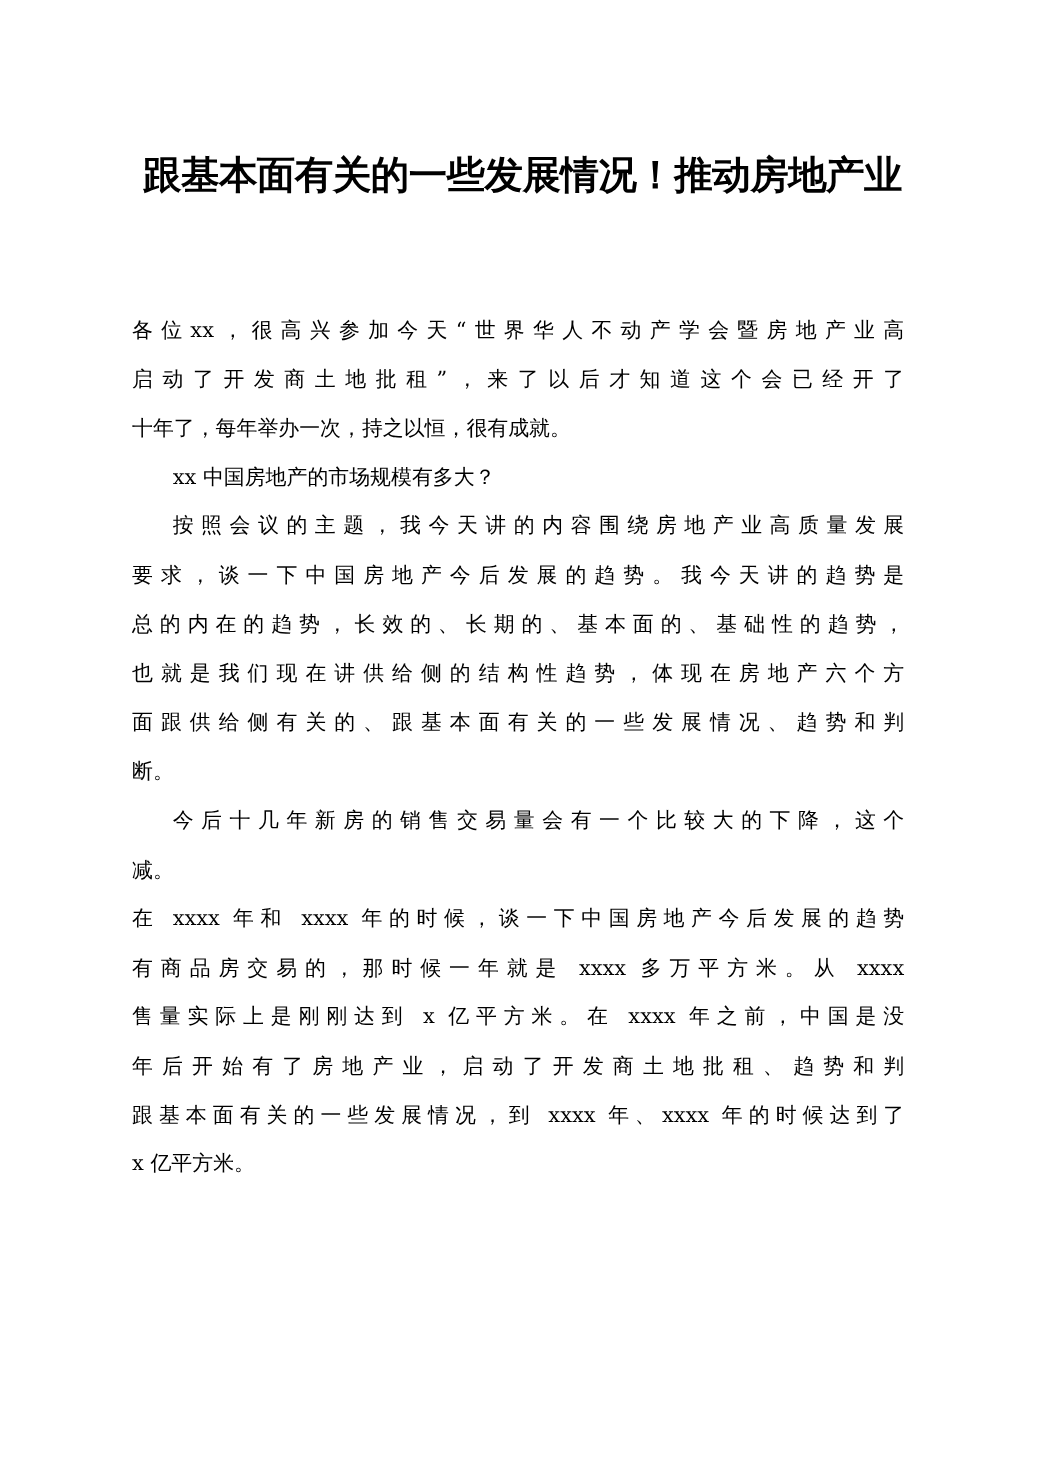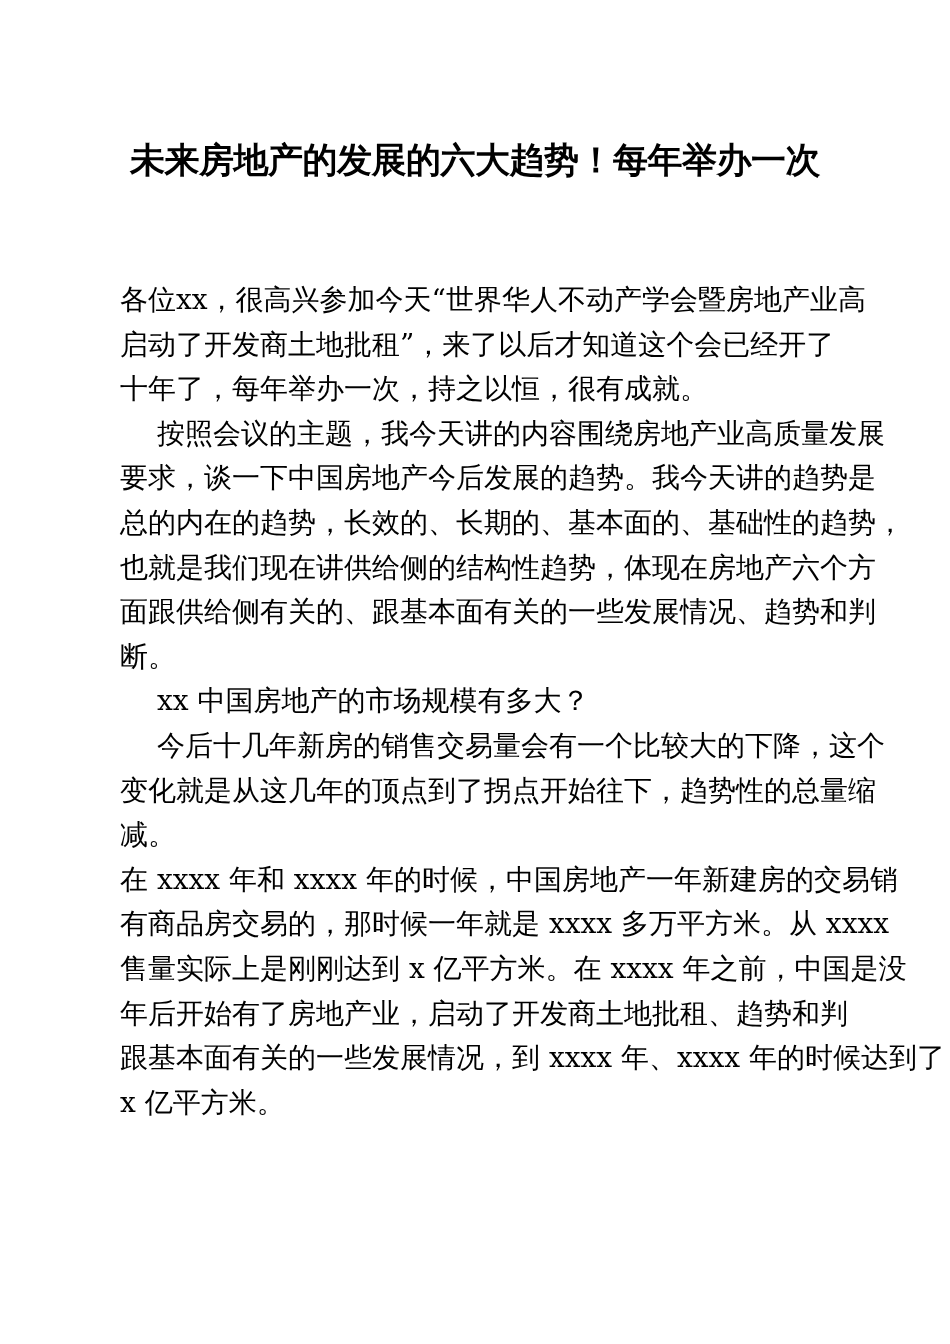--- a/index.html
+++ b/index.html
@@ -37,21 +37,21 @@
     .title-line {
       display: block;
       white-space: nowrap;
     }
     .body {
       position: absolute;
       left: 120px;
       top: 278px;
       width: 710px;
       font-family: "DejaVu Serif", "Liberation Serif", serif;
-      font-size: 28px;
+      font-size: 19px;
       line-height: 44.6px;
     }
     .line {
       display: block;
       white-space: nowrap;
       text-align: justify;
       text-align-last: justify;
       width: 702px;
     }
     .line.last {
@@ -64,52 +64,51 @@
     .para {
       display: block;
     }
   </style>
 </head>
 <body>
 
 <div class="page">
 
   <h1 class="title" style="margin:0;">
-    <span class="title-line">未来房地产的发展的六大趋势！每年举办一次</span>
+    <span class="title-line">跟基本面有关的一些发展情况！推动房地产业</span>
   </h1>
 
   <div class="body">
 
     <div class="para">
       <span class="line">各位xx，很高兴参加今天“世界华人不动产学会暨房地产业高</span>
       <span class="line">启动了开发商土地批租”，来了以后才知道这个会已经开了</span>
       <span class="line last">十年了，每年举办一次，持之以恒，很有成就。</span>
+    </div>
+
+    <div class="para">
+      <span class="line indent last">xx 中国房地产的市场规模有多大？</span>
     </div>
 
     <div class="para">
       <span class="line indent">按照会议的主题，我今天讲的内容围绕房地产业高质量发展</span>
       <span class="line">要求，谈一下中国房地产今后发展的趋势。我今天讲的趋势是</span>
       <span class="line">总的内在的趋势，长效的、长期的、基本面的、基础性的趋势，</span>
       <span class="line">也就是我们现在讲供给侧的结构性趋势，体现在房地产六个方</span>
       <span class="line">面跟供给侧有关的、跟基本面有关的一些发展情况、趋势和判</span>
       <span class="line last">断。</span>
     </div>
 
     <div class="para">
-      <span class="line indent last">xx 中国房地产的市场规模有多大？</span>
-    </div>
-
-    <div class="para">
       <span class="line indent">今后十几年新房的销售交易量会有一个比较大的下降，这个</span>
-      <span class="line">变化就是从这几年的顶点到了拐点开始往下，趋势性的总量缩</span>
       <span class="line last">减。</span>
     </div>
 
     <div class="para">
-      <span class="line">在 xxxx 年和 xxxx 年的时候，中国房地产一年新建房的交易销</span>
+      <span class="line">在 xxxx 年和 xxxx 年的时候，谈一下中国房地产今后发展的趋势</span>
       <span class="line">有商品房交易的，那时候一年就是 xxxx 多万平方米。从 xxxx</span>
       <span class="line">售量实际上是刚刚达到 x 亿平方米。在 xxxx 年之前，中国是没</span>
       <span class="line">年后开始有了房地产业，启动了开发商土地批租、趋势和判</span>
       <span class="line">跟基本面有关的一些发展情况，到 xxxx 年、xxxx 年的时候达到了</span>
       <span class="line last">x 亿平方米。</span>
     </div>
 
   </div>
 </div>
 

